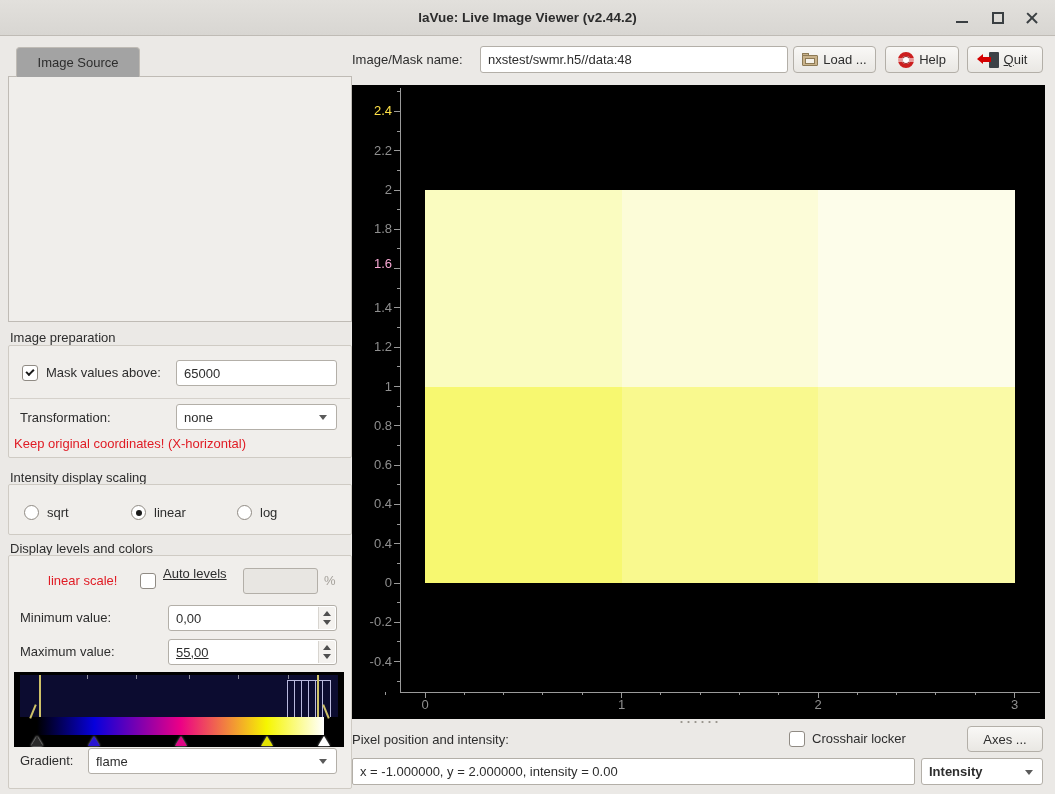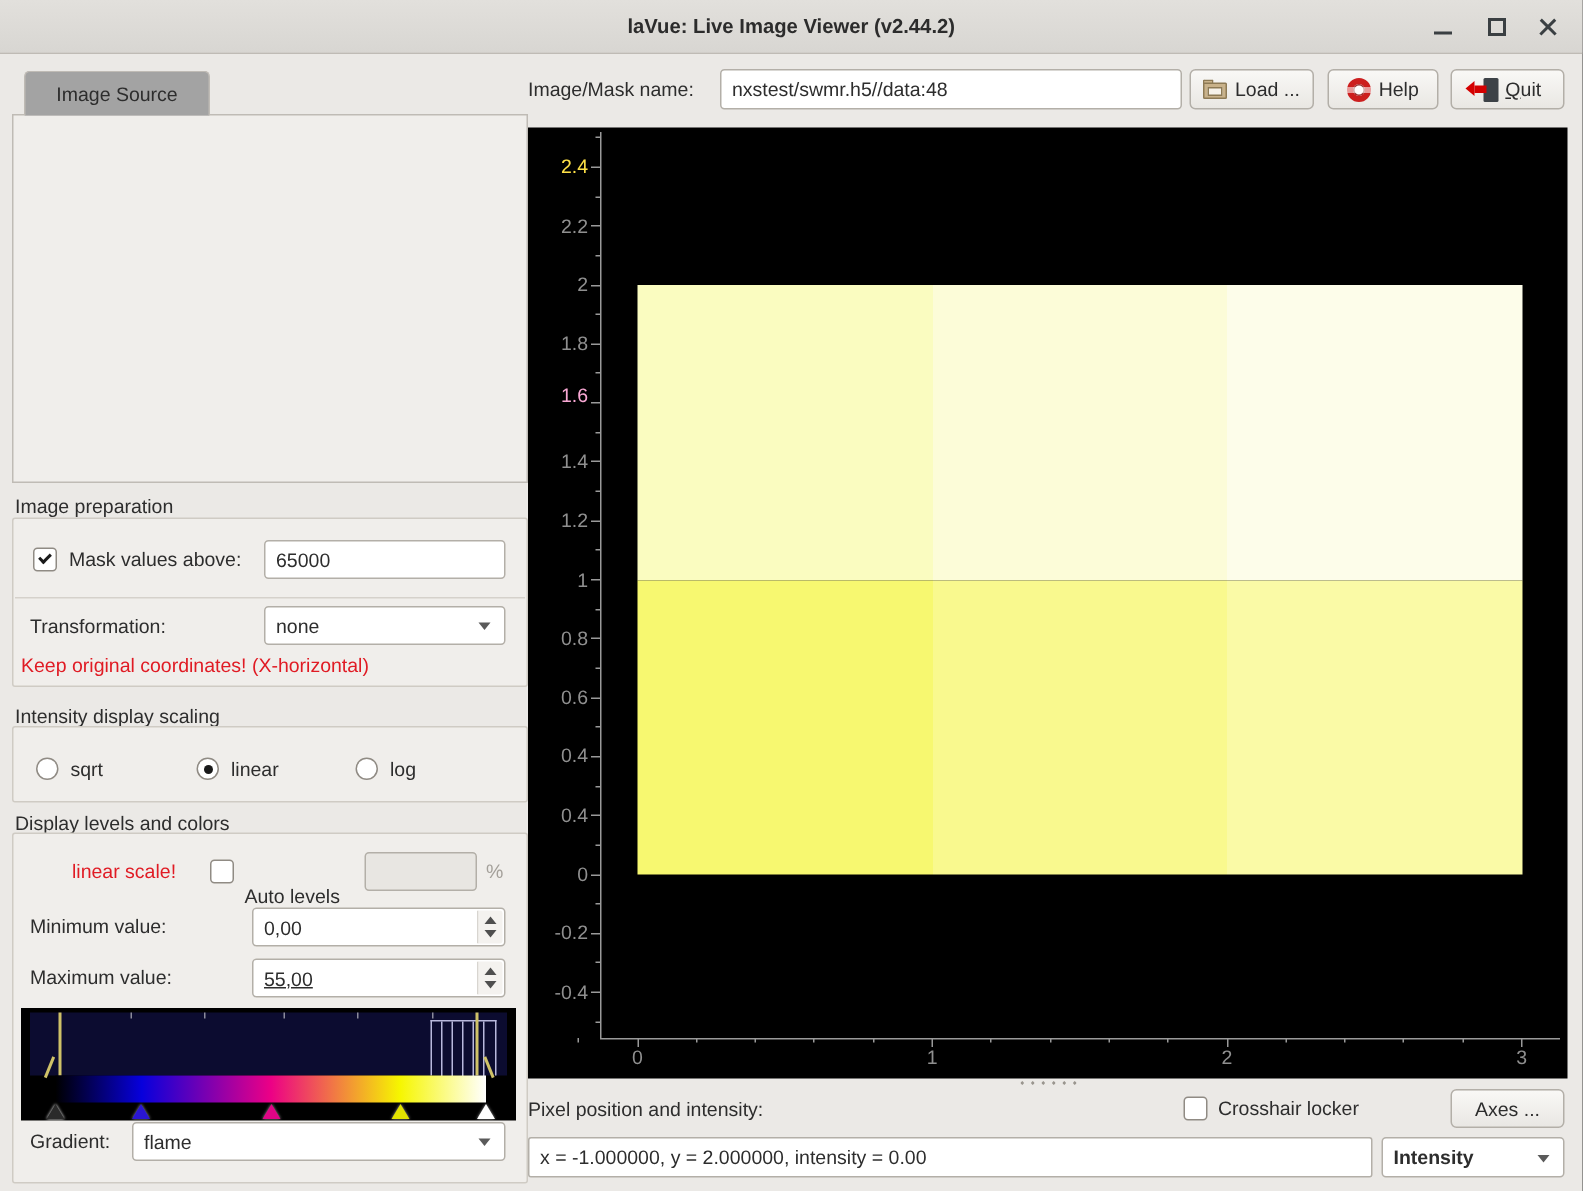--- a/index.html
+++ b/index.html
@@ -189,21 +189,21 @@
     </div>
   <span class="lbl" style="left:154px; top:505px;">linear</span>
   <div class="radio" style="left:237px; top:505px;"></div>
   <span class="lbl" style="left:260px; top:505px;">log</span>
 
   <span class="section-lbl" style="left:10px; top:541px;">Display levels and colors</span>
   <div class="groupbox" style="left:8px; top:555px; width:344px; height:234px;"></div>
 
   <span class="lbl red" style="left:20px; top:573px;margin-left:28px;">linear scale!</span>
   <div class="checkbox" style="left:140px; top:573px; background:#ffffff;"></div>
-  <span class="lbl" style="left:163px; top:590px;">Auto levels</span>
+  <span class="lbl" style="left:163px; top:566px;text-decoration:underline;">Auto levels</span>
   <div class="input disabled" style="left:243px; top:568px; width:75px; height:26px;">
     <span></span>
   </div>
   <span class="lbl" style="left:324px; top:573px; color:#a4a09a;">%</span>
 
   <span class="lbl" style="left:20px; top:610px;">Minimum value:</span>
   <div class="spinbox" style="left:168px; top:605px; width:169px; height:26px;">
     <span>0,00</span>
     <div class="spin-arrows">
         <div class="sa-up"></div>

